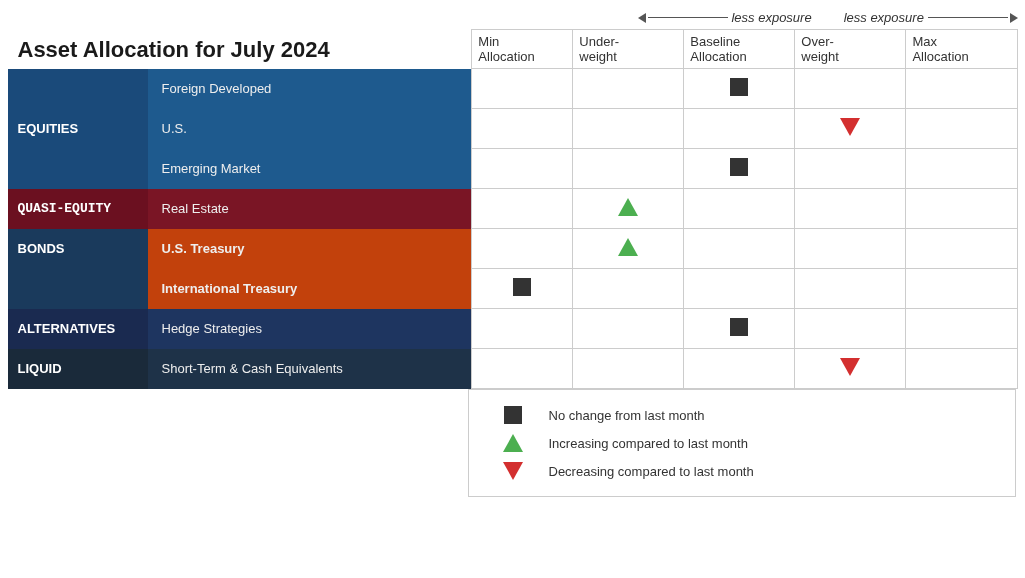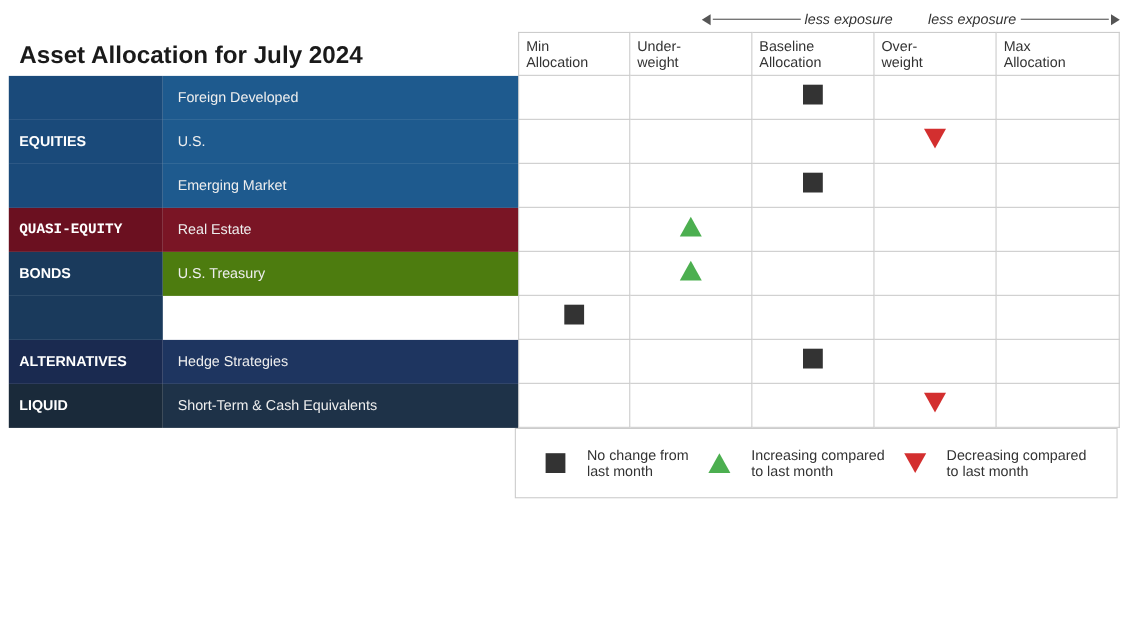--- a/index.html
+++ b/index.html
@@ -83,21 +83,21 @@
     .item-label {
       font-size: 13px;
       color: #eee;
     }
     
     .bg-equities-cat { background-color: #1a4a7a; }
     .bg-equities-item { background-color: #1e5a8e; }
     .bg-quasi-cat { background-color: #6b1020; font-family: Liberation Mono, monospace; }
     .bg-quasi-item { background-color: #7a1525; }
     .bg-bonds-cat { background-color: #1a3a5c; }
-    .bg-bonds-item { background-color: #4d7c0f; }
+    .bg-bonds-item { background-color: #c2410c; font-weight: bold; }
     .bg-alts-cat { background-color: #1a2a50; }
     .bg-alts-item { background-color: #1e3560; }
     .bg-liquid-cat { background-color: #1a2a3a; }
     .bg-liquid-item { background-color: #1e3248; }
 
     
     .symbol-square {
       display: inline-block;
       width: 18px;
       height: 18px;
@@ -163,20 +163,21 @@
       border-left: 8px solid #555;
       margin-left: 2px;
     }
 
     
     .legend-area {
       background: #fff;
       border: 1px solid #ccc;
       padding: 16px 24px;
       display: flex;
+      flex-direction: column;
       gap: 10px;
       width: 548px;
       margin-left: 460px;
       margin-top: 0;
     }
     .legend-item {
       display: flex;
       align-items: center;
       gap: 16px;
       font-size: 13px;
@@ -322,20 +323,23 @@
           <td class="cell-center" style="text-align: center; vertical-align: middle;"></td>
           <td class="cell-center" style="text-align: center; vertical-align: middle;"><span class="symbol-triangle-up"></span></td>
           <td class="cell-center" style="text-align: center; vertical-align: middle;"></td>
           <td class="cell-center" style="text-align: center; vertical-align: middle;"></td>
           <td class="cell-center" style="text-align: center; vertical-align: middle;"></td>
         </tr>
         <tr class="data-row">
           <td class="col-label">
             <div class="label-cell" style="height: 40px;">
               <div class="category-cell bg-bonds-cat"></div>
+              <div class="item-cell bg-bonds-item">
+                <span class="item-label">International Treasury</span>
+              </div>
             </div>
           </td>
           <td class="cell-center" style="text-align: center; vertical-align: middle;"><span class="symbol-square"></span></td>
           <td class="cell-center" style="text-align: center; vertical-align: middle;"></td>
           <td class="cell-center" style="text-align: center; vertical-align: middle;"></td>
           <td class="cell-center" style="text-align: center; vertical-align: middle;"></td>
           <td class="cell-center" style="text-align: center; vertical-align: middle;"></td>
         </tr>
         <tr class="data-row">
           <td class="col-label">

